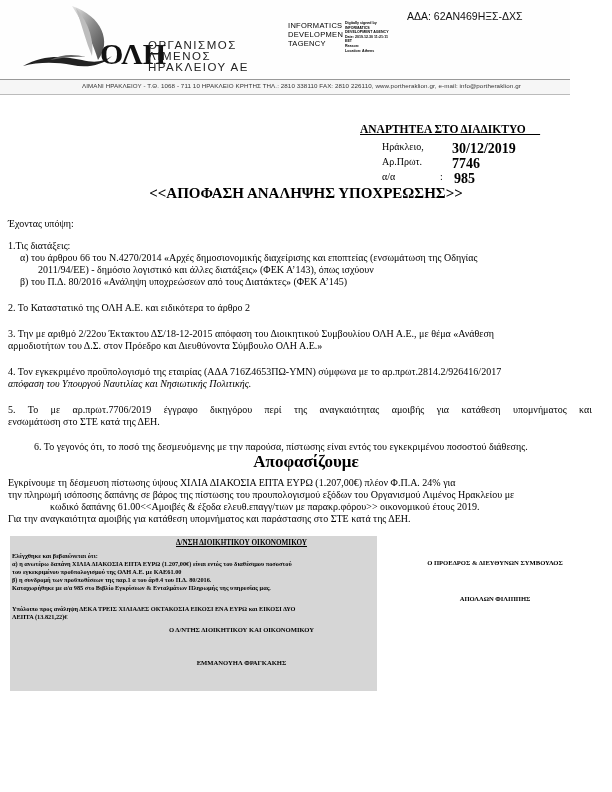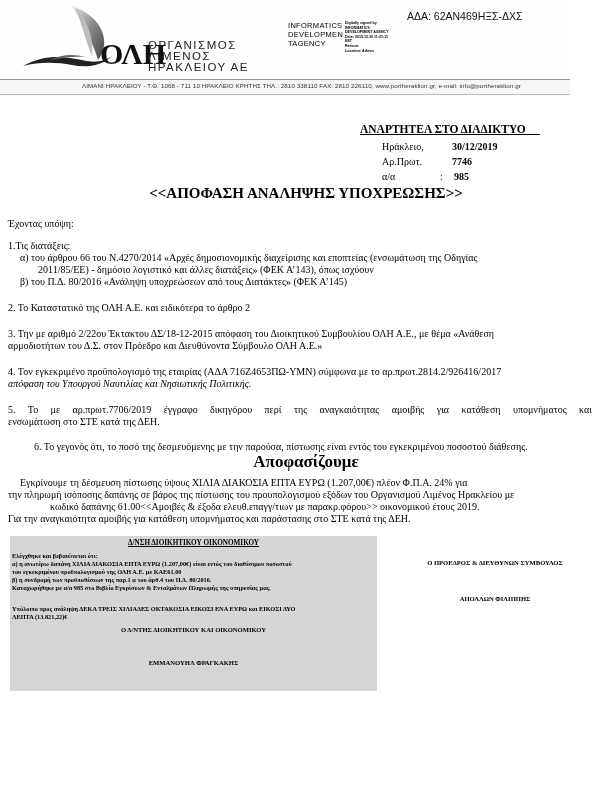--- a/index.html
+++ b/index.html
@@ -12,33 +12,33 @@
   #org-name { left:148px; top:40px; font-family:"Liberation Sans", sans-serif; font-size:11.5px; line-height:11px; letter-spacing:1.5px; color:#222; font-weight:normal; }
   #address-bar { left:0; top:79px; width:570px; height:14px; border-top:1px solid #999; border-bottom:1px solid #bbb; background:#f6f6f6; }
   #address-text { left:82px; top:82px; font-family:"Liberation Sans", sans-serif; font-size:6.2px; color:#333; white-space:nowrap; letter-spacing:0.1px; }
   #ida { left:407px; top:10px; font-family:"Liberation Sans", sans-serif; font-size:10.5px; color:#111; white-space:nowrap; }
   #ida-agency { left:288px; top:21px; font-family:"Liberation Sans", sans-serif; font-size:7.5px; line-height:9px; color:#000; letter-spacing:0.3px; }
   #ida-small { left:345px; top:21px; font-family:"Liberation Sans", sans-serif; font-size:3.6px; line-height:4.6px; color:#000; font-weight:bold; }
 
   
   #posting-title { left:360px; top:123px; font-size:11.5px; font-weight:bold; text-decoration:underline; white-space:pre; }
   .ref-label { font-size:10px; }
-  .ref-val { font-size:10px; font-weight:bold; }
+  .ref-val { font-size:14px; font-weight:bold; }
 
   #decision-title { left:0; width:612px; top:185px; text-align:center; font-size:15px; font-weight:bold; }
 
   .body-text { font-size:10px; line-height:12px; white-space:nowrap; }
   .just { white-space:normal; text-align:justify; text-align-last:justify; }
 
   #decide-heading { left:0; width:612px; top:452px; text-align:center; font-size:17px; font-weight:bold; }
 
   
   #finance-panel { left:10px; top:536px; width:367px; height:155px; background:#d6d6d6; }
   .panel-text { font-size:6.3px; line-height:7.7px; font-weight:bold; white-space:nowrap; }
-  .panel-center { text-align:center; width:367px; left:0; }
+  .panel-center { text-align:center; width:367px; left:0;padding-left:48px; }
 
   .sig-right { left:378px; width:234px; text-align:center; font-size:6.6px; font-weight:bold; white-space:nowrap; }
 </style>
 </head>
 <body>
 
 <div id="header-band" class="abs"></div>
 
 <div id="logo-wrap" class="abs">
   <svg width="260" height="75" viewBox="0 0 260 75">
@@ -97,39 +97,39 @@
 <div class="abs ref-label" style="left:382px; top:171px;">α/α</div>
 <div class="abs ref-label" style="left:440px; top:171px;">:</div>
 <div class="abs ref-val" style="left:454px; top:171px;">985</div>
 
 <div id="decision-title" class="abs">&lt;&lt;ΑΠΟΦΑΣΗ ΑΝΑΛΗΨΗΣ ΥΠΟΧΡΕΩΣΗΣ&gt;&gt;</div>
 
 <div class="abs body-text" style="left:8px; top:218px;">Έχοντας υπόψη:</div>
 
 <div class="abs body-text" style="left:8px; top:240px;">1.Τις διατάξεις:</div>
 <div class="abs body-text" style="left:20px; top:252px;">α) του άρθρου 66 του Ν.4270/2014 «Αρχές δημοσιονομικής διαχείρισης και εποπτείας (ενσωμάτωση της Οδηγίας</div>
-<div class="abs body-text" style="left:38px; top:264px;">2011/85/ΕΕ) -  δημόσιο λογιστικό και άλλες διατάξεις» (ΦΕΚ Α’143), όπως ισχύουν</div>
+<div class="abs body-text" style="left:38px; top:264px;">2011/94/ΕΕ) -  δημόσιο λογιστικό και άλλες διατάξεις» (ΦΕΚ Α’143), όπως ισχύουν</div>
 <div class="abs body-text" style="left:20px; top:276px;">β) του Π.Δ. 80/2016 «Ανάληψη υποχρεώσεων από τους Διατάκτες» (ΦΕΚ Α’145)</div>
 
 <div class="abs body-text" style="left:8px; top:302px;">2. Το Καταστατικό της ΟΛΗ Α.Ε. και ειδικότερα το άρθρο 2</div>
 
 <div class="abs body-text" style="left:8px; top:328px;">3. Την με αριθμό 2/22ου Έκτακτου ΔΣ/18-12-2015 απόφαση του Διοικητικού Συμβουλίου ΟΛΗ Α.Ε., με θέμα «Ανάθεση</div>
 <div class="abs body-text" style="left:8px; top:340px;">αρμοδιοτήτων του Δ.Σ. στον Πρόεδρο και Διευθύνοντα Σύμβουλο ΟΛΗ Α.Ε.»</div>
 
 <div class="abs body-text" style="left:8px; top:366px;">4. Τον εγκεκριμένο προϋπολογισμό της εταιρίας (ΑΔΑ 716Ζ4653ΠΩ-ΥΜΝ) σύμφωνα με το αρ.πρωτ.2814.2/926416/2017</div>
 <div class="abs body-text" style="left:8px; top:378px;font-style:italic;">απόφαση του  Υπουργού Ναυτιλίας και Νησιωτικής Πολιτικής.</div>
 
 <div class="abs body-text just" style="left:8px; top:404px; width:584px;">5. Το με αρ.πρωτ.7706/2019 έγγραφο δικηγόρου περί της αναγκαιότητας αμοιβής για κατάθεση υπομνήματος και</div>
 <div class="abs body-text" style="left:8px; top:416px;">ενσωμάτωση στο ΣΤΕ κατά της ΔΕΗ.</div>
 
 <div class="abs body-text" style="left:8px; top:441px;padding-left:26px;">6. Το γεγονός ότι, το ποσό της δεσμευόμενης με την παρούσα, πίστωσης είναι εντός του εγκεκριμένου ποσοστού διάθεσης.</div>
 
 <div id="decide-heading" class="abs">Αποφασίζουμε</div>
 
-<div class="abs body-text" style="left:20px; top:477px;">Εγκρίνουμε τη δέσμευση πίστωσης ύψους ΧΙΛΙΑ  ΔΙΑΚΟΣΙΑ ΕΠΤΑ  ΕΥΡΩ (1.207,00€)  πλέον Φ.Π.Α. 24% για</div>
+<div class="abs body-text" style="left:8px; top:477px;">Εγκρίνουμε τη δέσμευση πίστωσης ύψους ΧΙΛΙΑ  ΔΙΑΚΟΣΙΑ ΕΠΤΑ  ΕΥΡΩ (1.207,00€)  πλέον Φ.Π.Α. 24% για</div>
 <div class="abs body-text" style="left:8px; top:489px;">την πληρωμή ισόποσης δαπάνης σε βάρος της πίστωσης του προυπολογισμού εξόδων του Οργανισμού Λιμένος Ηρακλείου  με</div>
 <div class="abs body-text" style="left:8px; top:501px;padding-left:42px;">κωδικό δαπάνης 61.00&lt;&lt;Αμοιβές &amp; έξοδα ελευθ.επαγγ/τιων με παρακρ.φόρου&gt;&gt; οικονομικού έτους  2019.</div>
 <div class="abs body-text" style="left:8px; top:513px;">Για την αναγκαιότητα αμοιβής για κατάθεση υπομνήματος και παράστασης στο ΣΤΕ κατά της ΔΕΗ.</div>
 
 <div id="finance-panel" class="abs">
   <div class="abs panel-text panel-center" style="top:4px; font-size:7.2px; text-decoration:underline;">Δ/ΝΣΗ ΔΙΟΙΚΗΤΙΚΟΥ ΟΙΚΟΝΟΜΙΚΟΥ</div>
   <div class="abs panel-text" style="left:2px; top:16px;">Ελέγχθηκε και βεβαιώνεται ότι:</div>
   <div class="abs panel-text" style="left:2px; top:24px;">α) η ανωτέρω δαπάνη ΧΙΛΙΑ  ΔΙΑΚΟΣΙΑ ΕΠΤΑ  ΕΥΡΩ (1.207,00€) είναι εντός του διαθέσιμου ποσοστού</div>
   <div class="abs panel-text" style="left:2px; top:32px;">του εγκεκριμένου προϋπολογισμού  της ΟΛΗ Α.Ε. με ΚΑΕ61.00</div>
   <div class="abs panel-text" style="left:2px; top:40px;">β) η συνδρομή των προϋποθέσεων της παρ.1 α του άρθ.4 του Π.Δ. 80/2016.</div>

